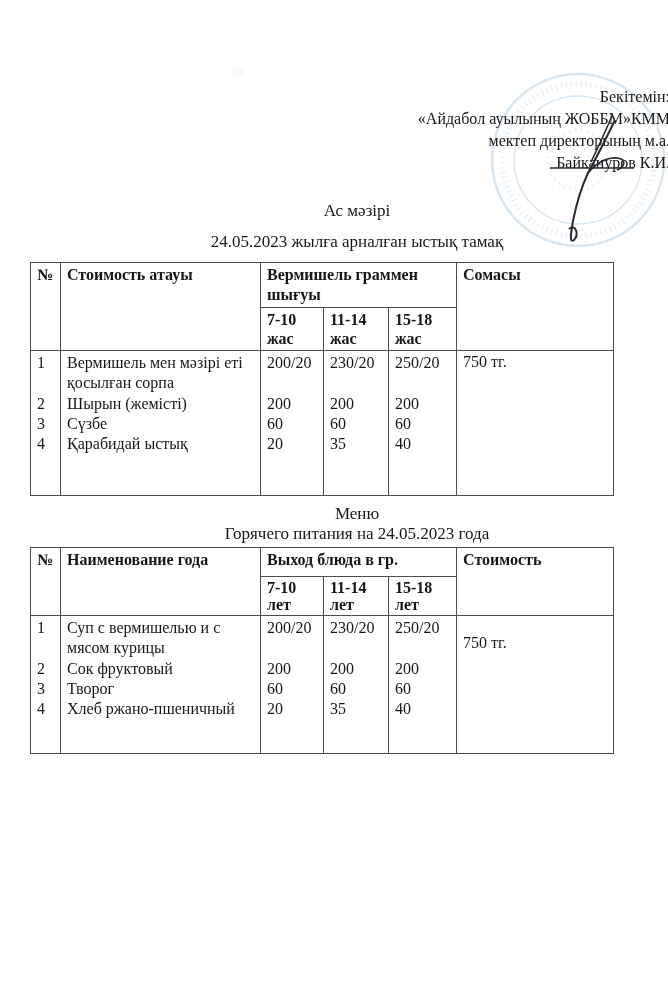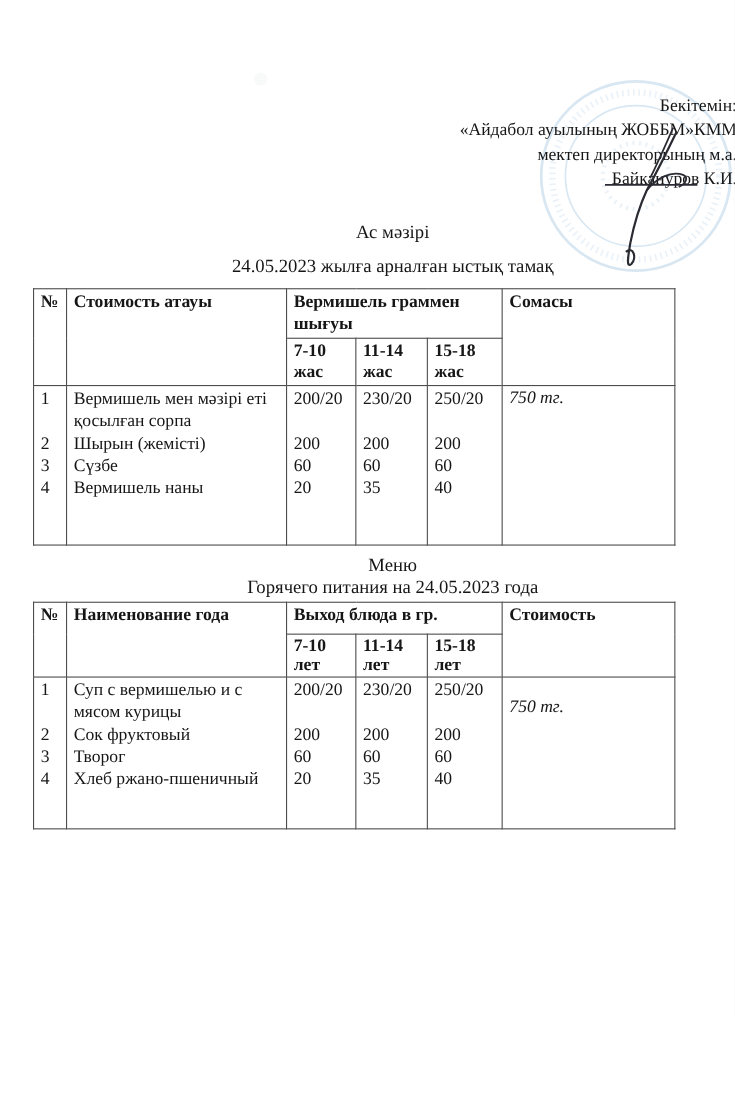--- a/index.html
+++ b/index.html
@@ -69,21 +69,21 @@
   th.h-no { text-align:center; padding-left:2px; padding-right:2px; }
   th.h-price { text-align:center; }
   table.t1 tr.r-group th { height:38px; line-height:20px; }
   table.t1 tr.r-ages th { height:38px; line-height:19px; }
   table.t2 tr.r-group th { height:24px; line-height:20px; }
   table.t2 tr.r-ages th { height:30px; line-height:17px; }
   table.t1 td.body { height:126px; }
   table.t2 td.body { height:117px; }
   .it { height:20px; line-height:20px; white-space:nowrap; }
   .it.tall { height:41px; line-height:20px; white-space:normal; }
-  td.price { text-align:center; vertical-align:middle;font-style:italic; }
+  td.price { text-align:center; vertical-align:middle; }
   table.t1 td.price { padding-bottom:16px; }
   table.t2 td.price { padding-top:18px; }
   
   .corner-mark {
     position:absolute; right:0; bottom:0;
     width:17px; height:16px;
     background:#330707;
     border-top:2px solid #6e1515;
     border-left:2px solid #6e1515;
   }
@@ -155,21 +155,21 @@
       <td class="body">
         <div class="it tall">1</div>
         <div class="it">2</div>
         <div class="it">3</div>
         <div class="it">4</div>
       </td>
       <td class="body">
         <div class="it tall">Вермишель мен мәзірі еті қосылған сорпа</div>
         <div class="it">Шырын (жемісті)</div>
         <div class="it">Сүзбе</div>
-        <div class="it">Вермишель наны</div>
+        <div class="it">Қарабидай ыстық</div>
       </td>
       <td class="body">
         <div class="it tall">200/20</div>
         <div class="it">200</div>
         <div class="it">60</div>
         <div class="it">20</div>
       </td>
       <td class="body">
         <div class="it tall">230/20</div>
         <div class="it">200</div>

